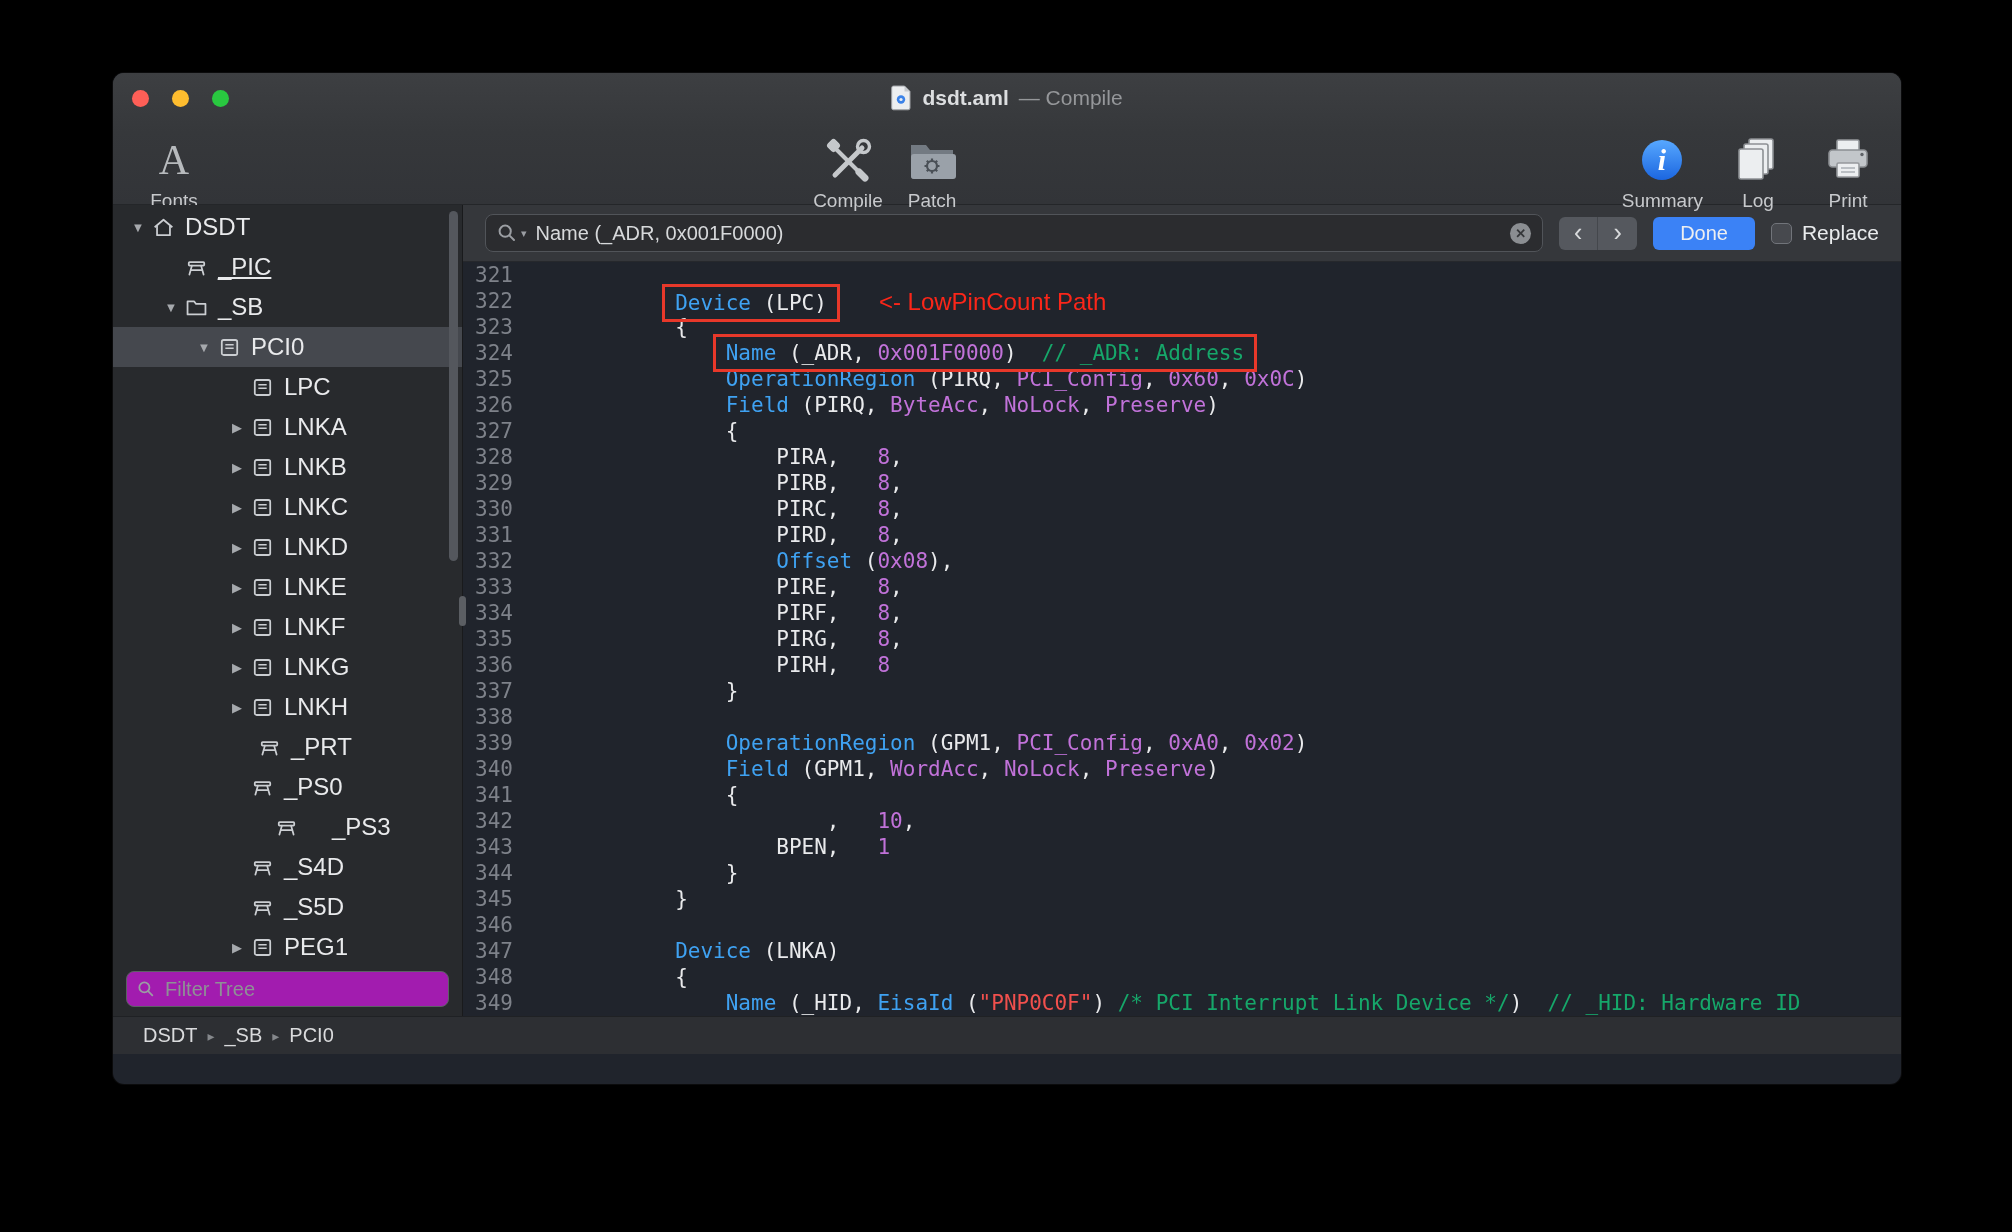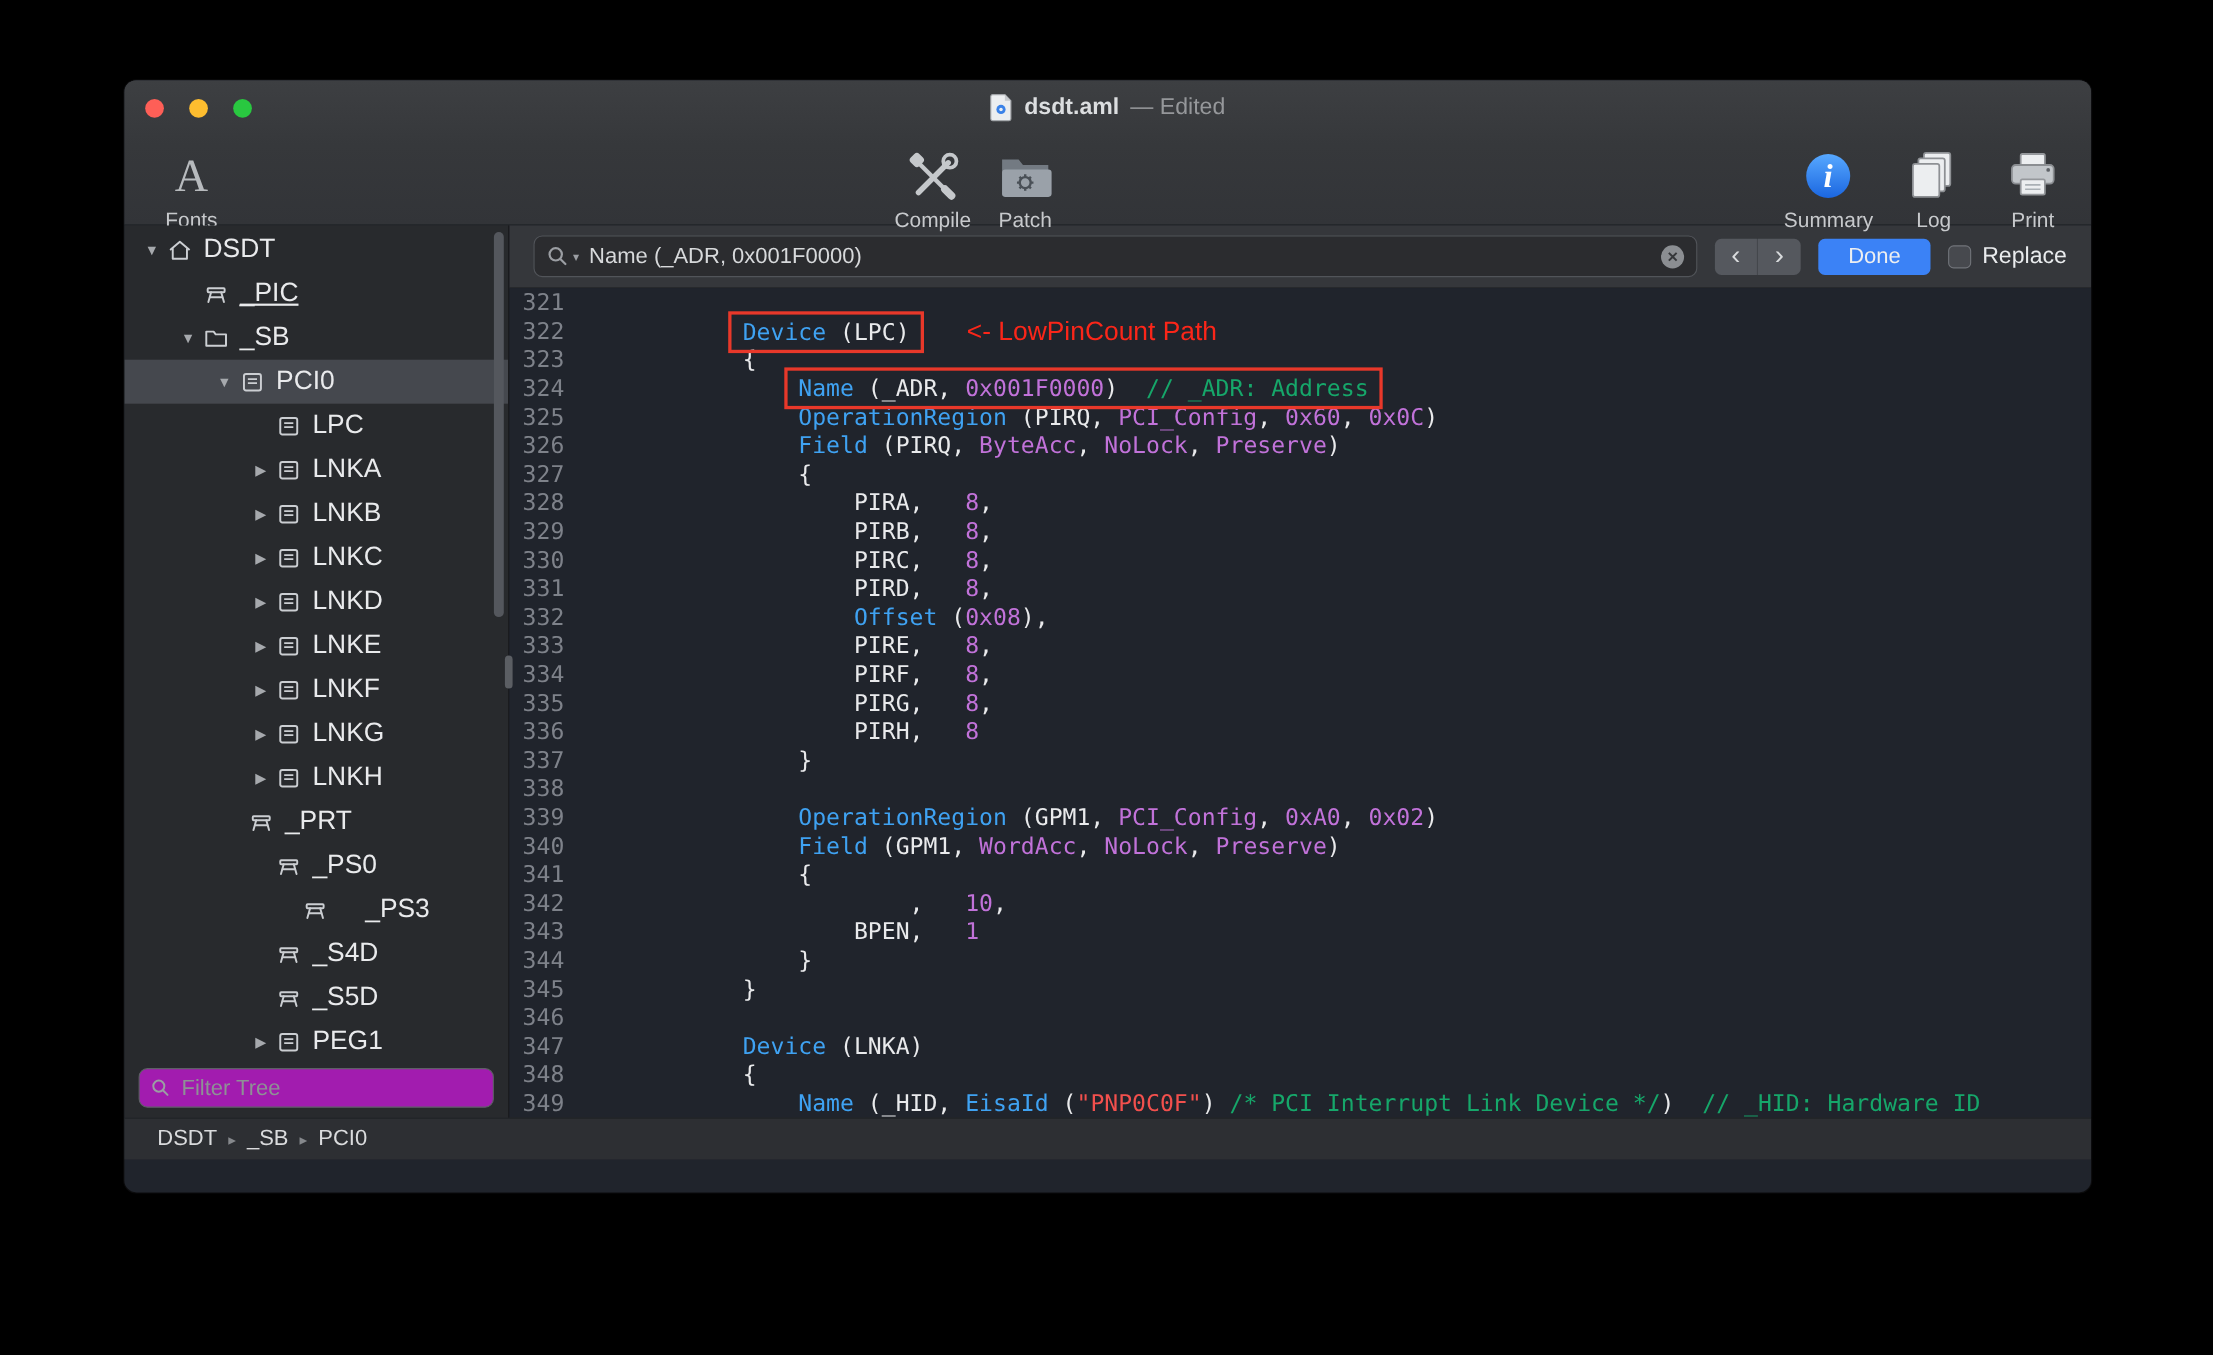--- a/index.html
+++ b/index.html
@@ -106,21 +106,21 @@
       <div class="title-wrap">
         <span style="display:flex;">
           <svg width="21" height="26" viewBox="0 0 21 26">
               <path d="M2.5 1 h11 l5.5 5.5 V23 a1.8 1.8 0 0 1 -1.8 1.8 H2.5 A1.8 1.8 0 0 1 .7 23 V2.8 A1.8 1.8 0 0 1 2.5 1 z" fill="#eceef0" stroke="#9fa2a6"></path>
               <path d="M13.5 1 l5.5 5.5 h-5.5 z" fill="#c6c9cd"></path>
               <circle cx="10" cy="14.5" r="4.2" fill="#3b82e8"></circle>
               <circle cx="10" cy="14.5" r="1.6" fill="#eceef0"></circle>
             </svg>
         </span>
         <span class="title-text">dsdt.aml</span>
-        <span class="title-edited">— Edited</span>
+        <span class="title-edited">— Compile</span>
       </div>
     </div>
     <div class="toolbar">
       <div class="tgroup left">
           <div class="titem">
             <span class="ic">
               <svg width="46" height="48" viewBox="0 0 46 48">
                 <text x="23" y="38" text-anchor="middle" font-family="Liberation Serif, serif" font-size="42" fill="#b7babd">A</text>
               </svg>
             </span>
@@ -351,21 +351,21 @@
             <span class="ticon">
               <svg width="25" height="25" viewBox="0 0 24 24">
                 <g fill="none" stroke="#cbced2" stroke-width="1.7">
                   <rect x="4.6" y="4.8" width="14.8" height="14.4" rx="1.8"></rect>
                   <path d="M8 9.3 h8 M8 12.8 h8" stroke-width="1.5"></path>
                 </g>
               </svg>
             </span>
             <span class="tlabel">LNKH</span>
           </div>
-          <div class="tree-row" style="padding-left: 86px;">
+          <div class="tree-row" style="padding-left: 118px;">
             <span class="tri"></span>
             <span class="ticon">
               <svg width="25" height="25" viewBox="0 0 24 24">
                 <g fill="none" stroke="#cbced2" stroke-width="1.7" stroke-linecap="round">
                   <rect x="4.6" y="6.8" width="14.8" height="3.4" rx="0.8"></rect>
                   <path d="M7.6 10.2 L5.2 18.8"></path>
                   <path d="M16.4 10.2 L18.8 18.8"></path>
                   <path d="M6.6 14.6 h10.8"></path>
                 </g>
               </svg>

